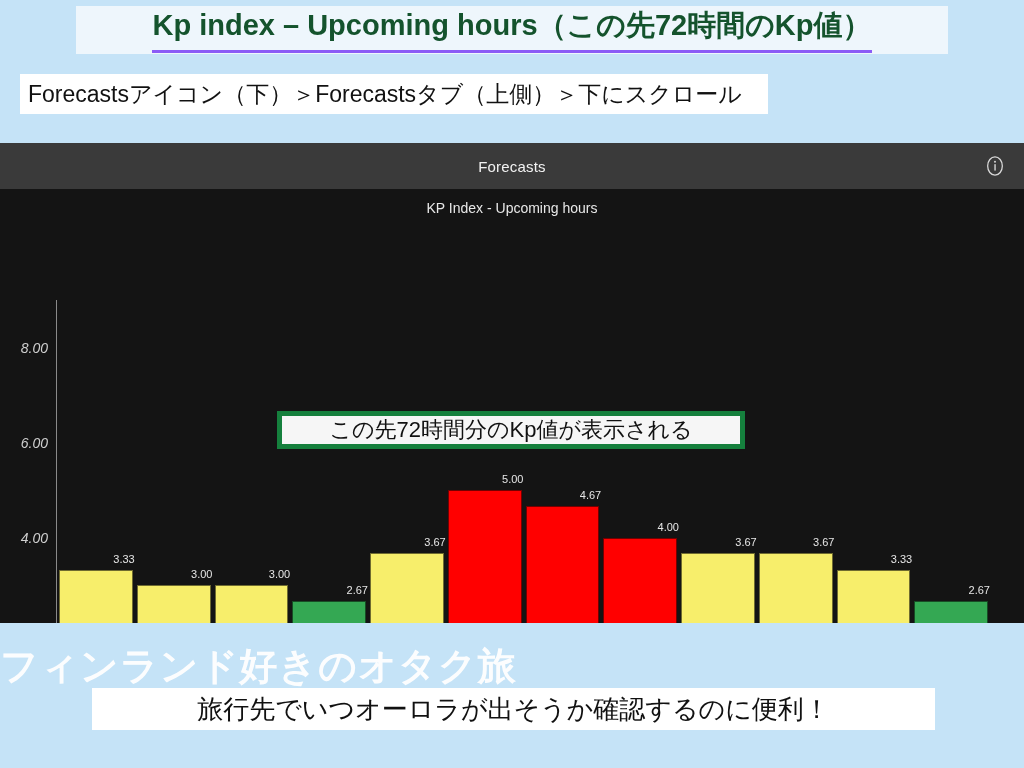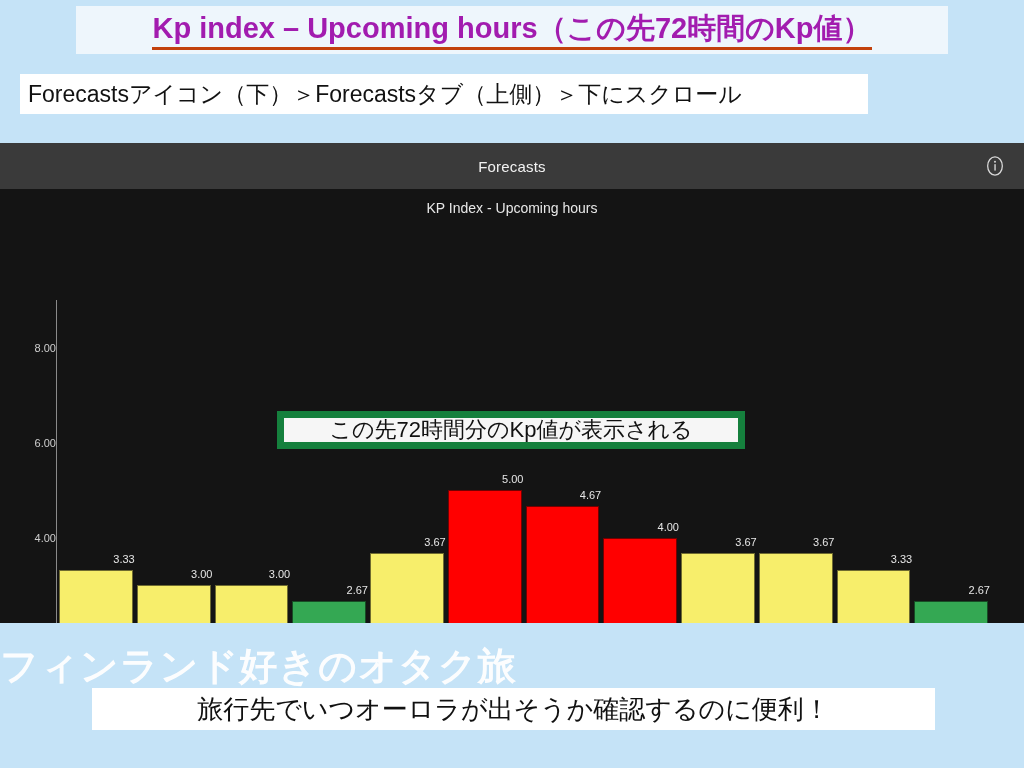--- a/index.html
+++ b/index.html
@@ -12,27 +12,27 @@
 
   .slide { position: relative; width: 1024px; height: 768px; background: #c5e3f7; }
 
   
   .title-box {
     position: absolute; left: 76px; top: 6px; width: 872px; height: 48px;
     background: #eef6fc;
     display: flex; align-items: center; justify-content: center;
   }
   .title-text {
-    font-size: 29px; font-weight: 700; color: #a21caf; white-space: nowrap;
-    border-bottom: 3px solid #c2410c; padding-bottom: 1px; line-height: 1.25;
+    font-size: 29px; font-weight: 700; color: #14532d; white-space: nowrap;
+    border-bottom: 3px solid #8b5cf6; padding-bottom: 7px; line-height: 1.25;
   }
 
   
   .instr-box {
-    position: absolute; left: 20px; top: 74px; width: 848px; height: 40px;
+    position: absolute; left: 20px; top: 74px; width: 748px; height: 40px;
     background: #ffffff;
     display: flex; align-items: center; padding-left: 8px;
   }
   .instr-text { font-size: 23px; color: #111; white-space: nowrap; }
 
   
   .app {
     position: absolute; left: 0; top: 143px; width: 1024px; height: 480px;
     background: #141414; overflow: hidden;
   }
@@ -53,40 +53,40 @@
     text-align: center; font-size: 14px; color: #e8e8e8;
   }
 
   
   .plot {
     position: absolute; left: 57px; top: 111px; width: 933px; height: 428px;
   }
   .axis-line { position: absolute; left: -1px; top: 0; width: 1px; height: 428px; background: #8a8a8a; }
 
   .ytick {
-    position: absolute; right: 100%; margin-right: 1px;
+    position: absolute; right: 100%; margin-right: 9px;
     transform: translateY(-50%);
-    font-size: 11px; color: #cfcfcf; white-space: nowrap;
+    font-size: 14px; color: #cfcfcf; white-space: nowrap; font-style: italic;
   }
 
   .bars { position: absolute; left: 0; top: 0; width: 933px; height: 428px; display: flex; }
   .bar-slot { position: relative; flex: 1 1 0; height: 100%; }
   .bar {
     position: absolute; bottom: 0; left: 2px; right: 2px;
     border: 1px solid rgba(0,0,0,.55);
   }
   .bar-label {
     position: absolute; left: 0; width: 100%; text-align: right;
     font-size: 11px; color: #e6e6e6;
   }
 
   
   .callout {
     position: absolute; left: 277px; top: 268px; width: 468px; height: 38px;
-    background: #f6f6f6; border: 7px solid #15803d;
+    background: #f6f6f6; border: 5px solid #15803d;
     display: flex; align-items: center; justify-content: center;
     z-index: 6;
   }
   .callout-text { font-size: 22px; color: #111; white-space: nowrap; }
 
   
   .watermark {
     position: absolute; left: 0; top: 641px; width: 1024px;
     color: #ffffff; font-size: 38px; font-weight: 700;
     letter-spacing: 1px; opacity: .96; white-space: nowrap;

